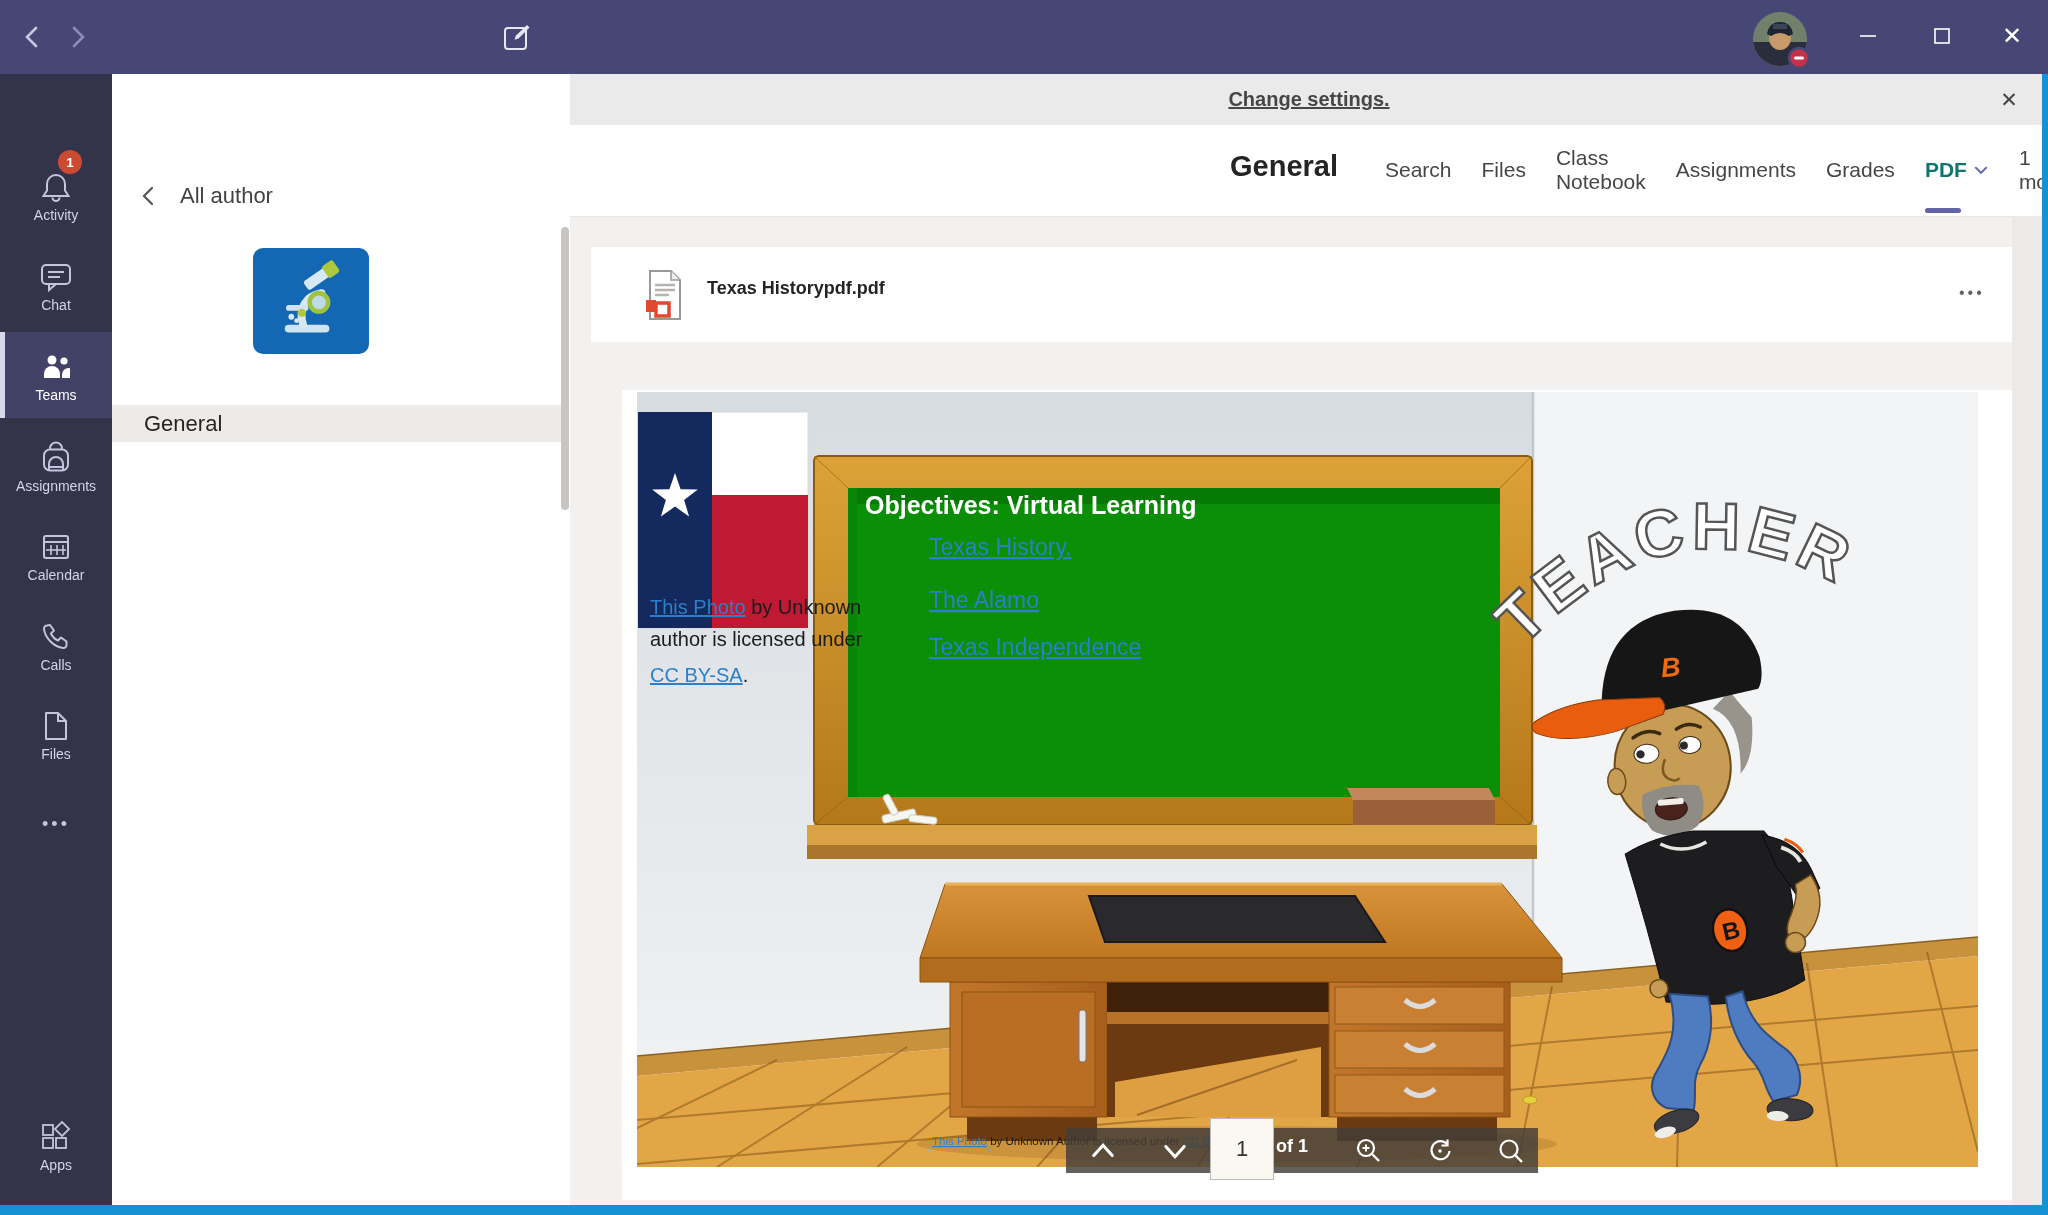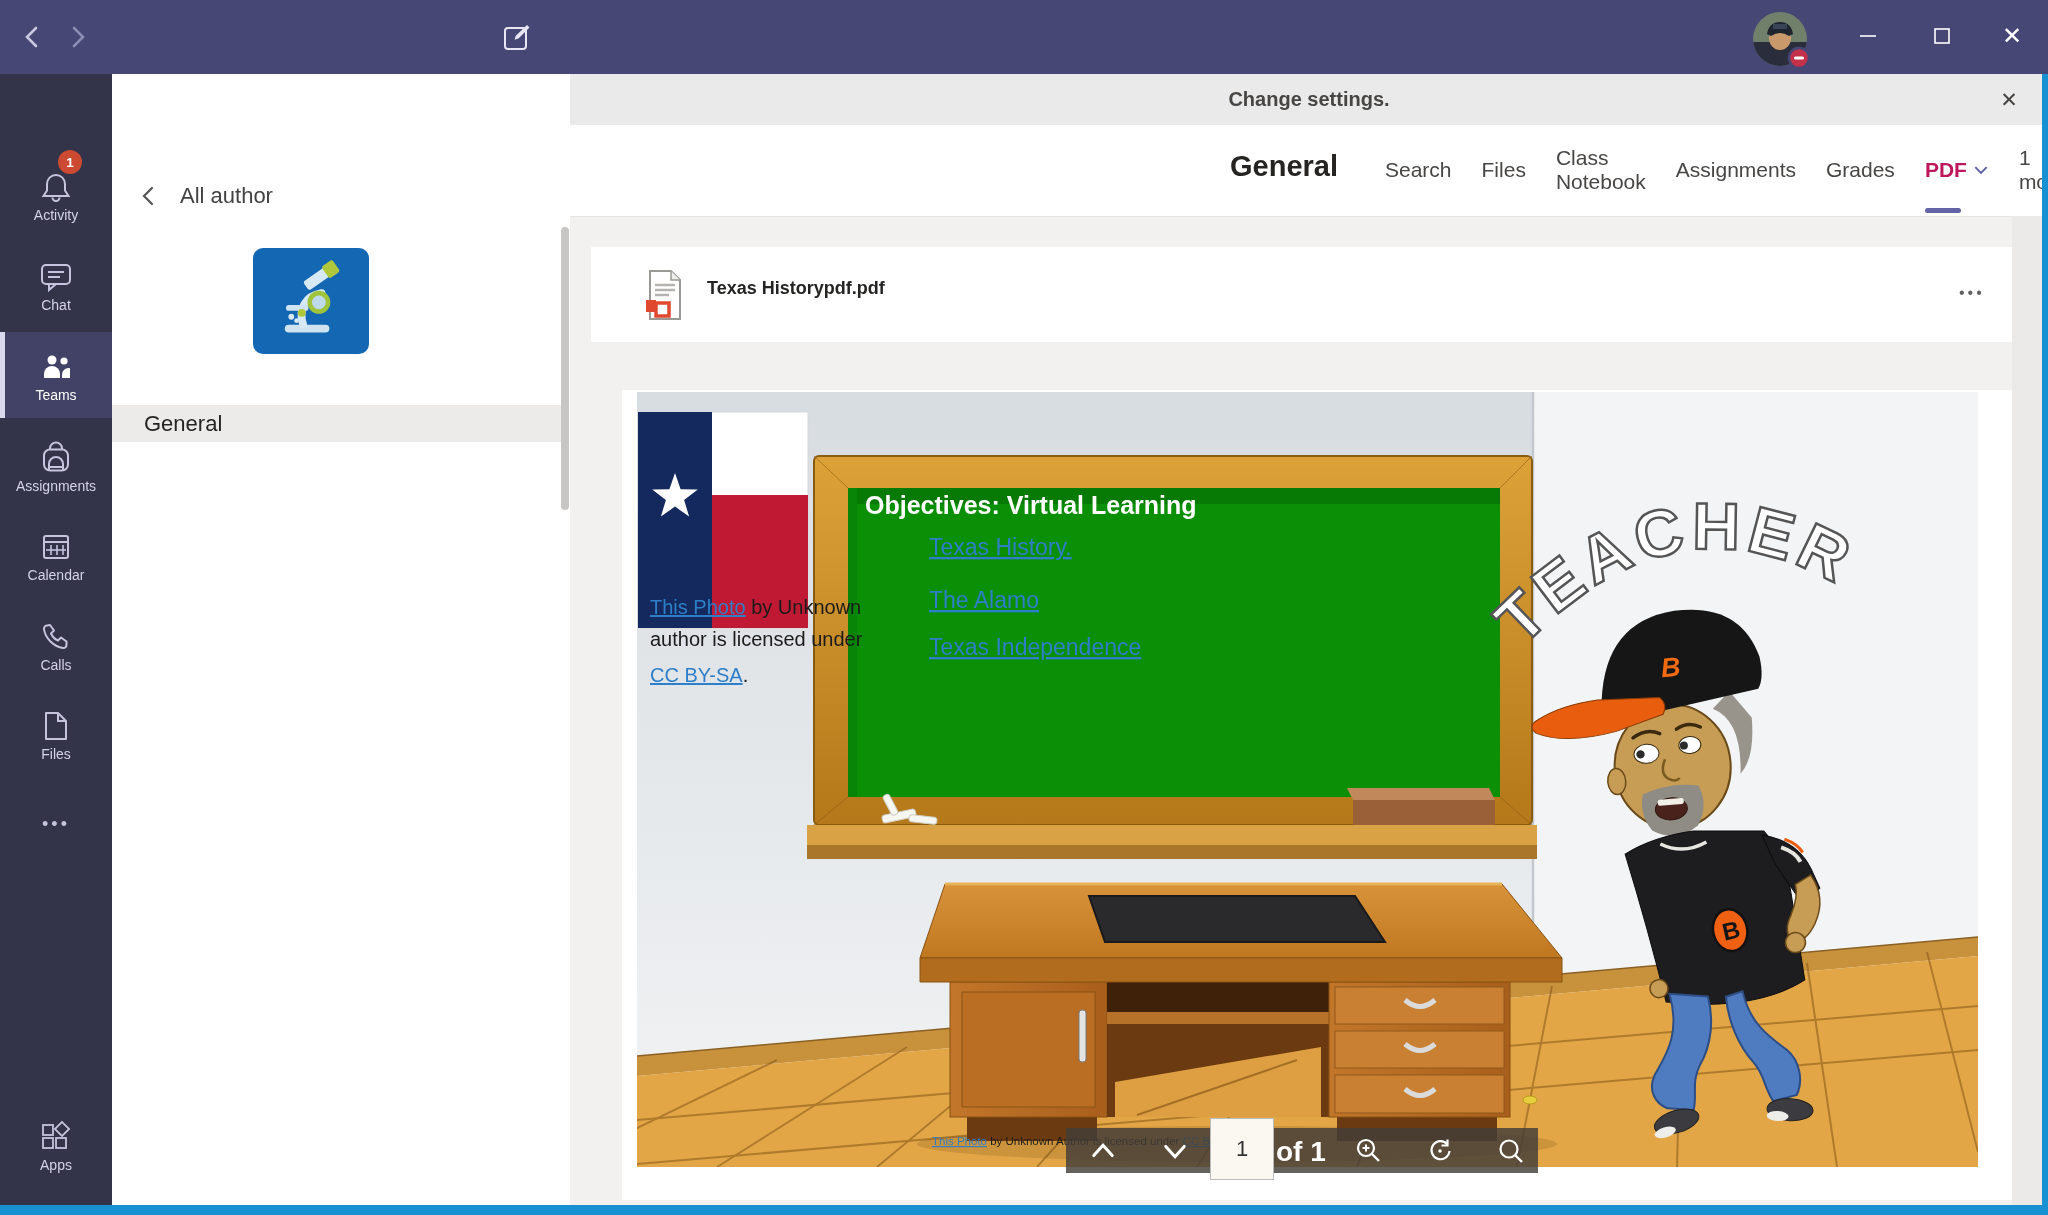--- a/index.html
+++ b/index.html
@@ -26,37 +26,37 @@
   #teamtile{left:141px;top:174px;width:116px;height:106px;background:#1467B3;border-radius:10px;
      display:flex;align-items:center;justify-content:center;}
   #hdrtile{left:598px;top:148px;width:44px;height:44px;background:#1467B3;border-radius:7px;
      display:flex;align-items:center;justify-content:center;}
   .dots{color:#616161;font-size:16px;letter-spacing:3px;}
   #chanrow{left:112px;top:405px;width:457px;height:37px;background:#EDEBE9;display:flex;align-items:center;}
   #panel-scroll{left:561px;top:227px;width:8px;height:283px;background:#C8C6C4;border-radius:4px;}
   
   #banner{left:570px;top:74px;width:1472px;height:51px;background:#EAEAEA;display:flex;align-items:center;
      justify-content:center;font-size:20px;color:#484644;}
-  #banner .action{font-weight:bold;margin-left:6px;cursor:pointer;}
+  #banner .action{text-decoration:underline;font-weight:bold;margin-left:6px;cursor:pointer;}
   
   #chanhdr{left:570px;top:125px;width:1472px;height:91px;background:#fff;border-bottom:1px solid #E8E6E4;}
   .tab{font-size:21px;color:#484644;height:90px;display:flex;align-items:center;position:relative;cursor:pointer;}
-  .tab.active{color:#be185d;font-weight:bold;text-align:center;}
+  .tab.active{color:#0f766e;font-weight:bold;text-align:center;}
   .tab-underline{position:absolute;bottom:2px;left:0;width:36px;height:5px;border-radius:3px;background:#6264A7;}
   
   #content-bg{left:570px;top:216px;width:1472px;height:989px;background:#F2F1F0;}
   #titlecard{left:591px;top:247px;width:1421px;height:95px;background:#fff;}
   #viewcard{left:622px;top:390px;width:1390px;height:810px;background:#fff;}
   #gutter{left:2012px;top:216px;width:30px;height:989px;background:#ECEAE8;}
   
   #pdftb{left:1066px;top:1128px;width:472px;height:45px;background:rgba(66,61,56,0.82);}
   #pagebox{left:1210px;top:1118px;width:58px;height:58px;background:#FBF8F2;border:1px solid #BBB;
      text-align:center;font-size:22px;color:#333;outline:none;font-family:inherit;}
   .tbico{position:absolute;top:8px;width:30px;height:30px;color:#fff;}
-  #ofl{left:1276px;top:1136px;color:#fff;font-size:28px;font-weight:bold;}
+  #ofl{left:1276px;top:1136px;color:#fff;font-size:18px;font-weight:bold;}
   
   #edge-bottom{left:0;top:1205px;width:2048px;height:10px;background:#1791D2;}
   #edge-right{left:2042px;top:74px;width:6px;height:1131px;background:#1791D2;}
   svg{display:block;}
 </style>
 </head>
 <body>
 
 <div id="stage">
 

